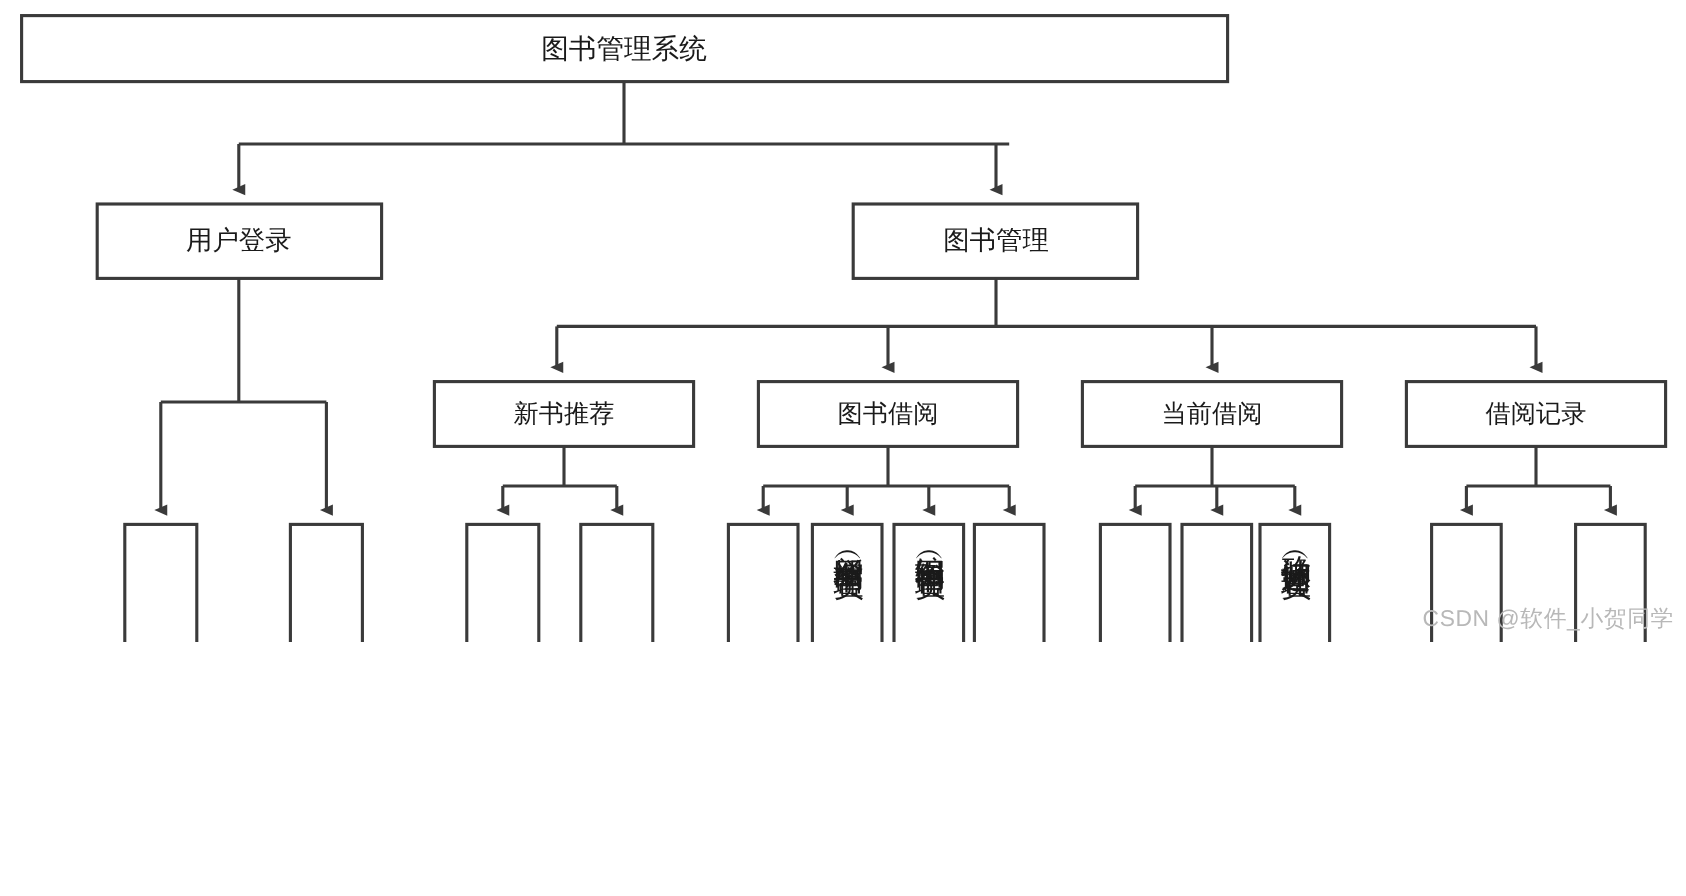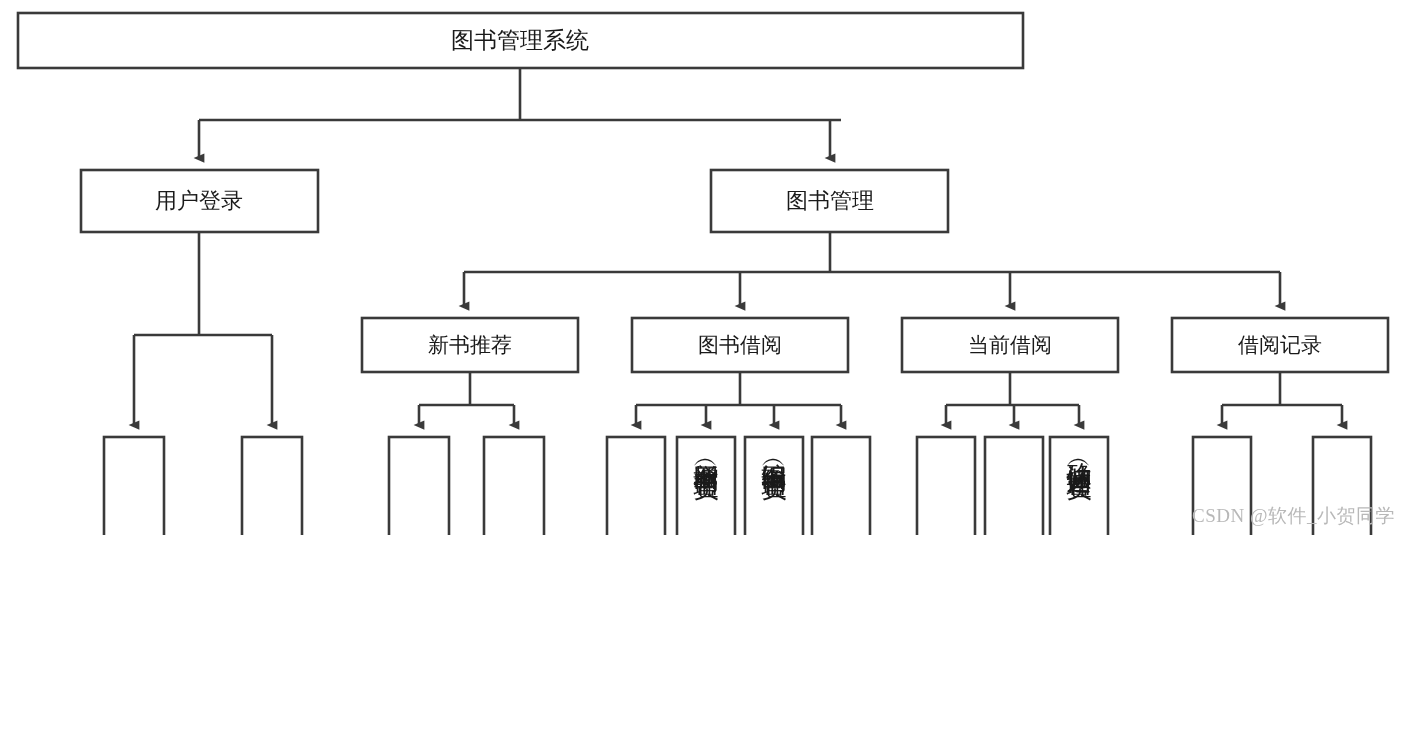--- a/index.html
+++ b/index.html
@@ -63,21 +63,21 @@
     stroke-linecap: butt;
   }
   .arrow-head {
     fill: #3a3a3a;
     stroke: none;
   }
   .watermark {
     position: absolute;
     right: 10px;
     bottom: 6px;
-    font-family: Liberation Serif, serif;
+    font-family: Liberation Sans, sans-serif;
     font-size: 19px;
     color: #b8b8b8;
     letter-spacing: 0.5px;
     user-select: none;
     white-space: nowrap;
   }
 </style>
 </head>
 <body>
 

